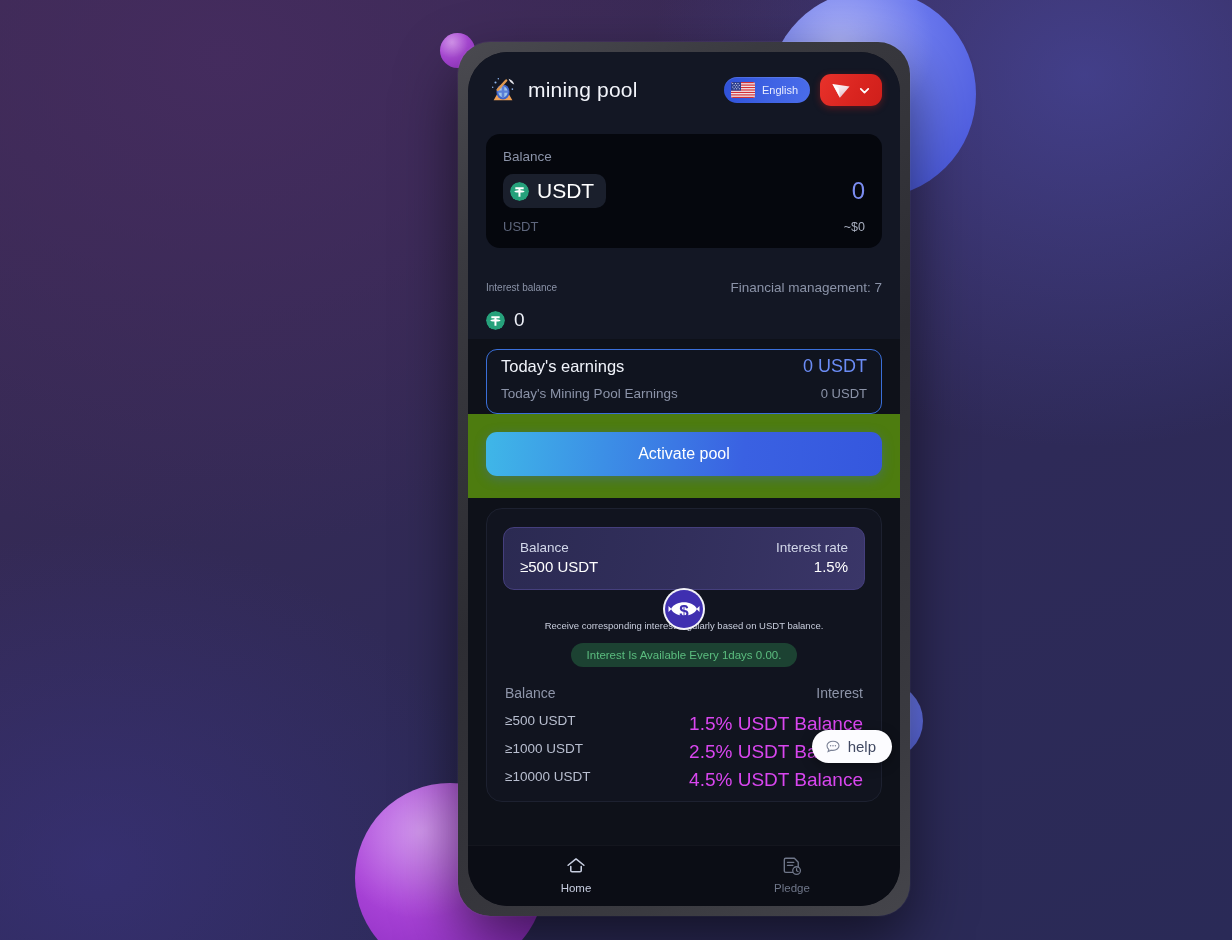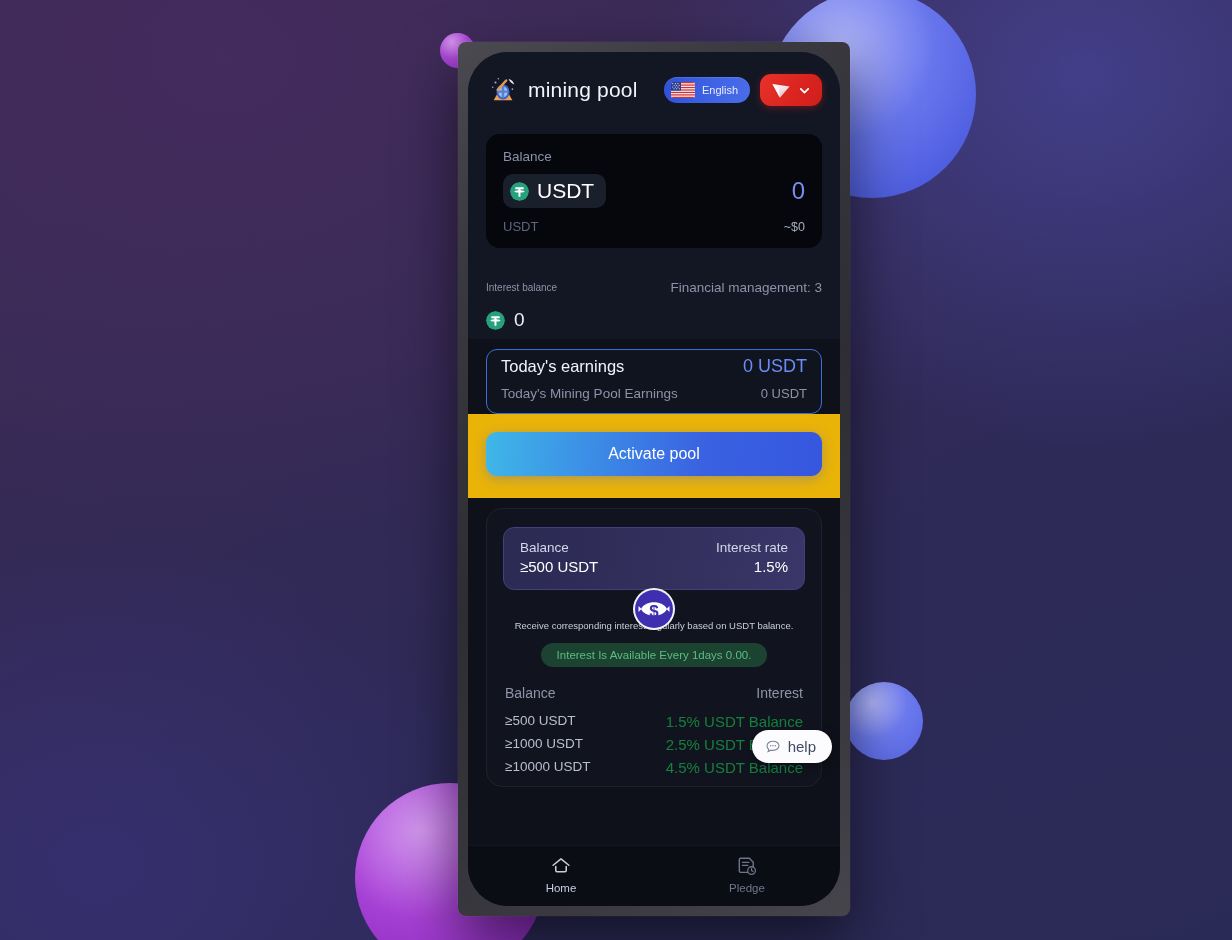--- a/index.html
+++ b/index.html
@@ -32,22 +32,22 @@
     left:355px; top:783px; width:190px; height:190px;
     background: radial-gradient(circle at 36% 24%, #c06ce8 0%, #ab45d9 40%, #8f2ec2 80%, #8228b6 100%);
   }
   #sphere-blue-small{
     left:845px; top:682px; width:78px; height:78px;
     background: radial-gradient(circle at 36% 28%, #8f97f8 0%, #6b79ef 50%, #5463e2 100%);
   }
 
   
   #phone-frame{
-    position:absolute; left:458px; top:42px; width:392px; height:874px;
-    border-radius:8px;
+    position:absolute; left:458px; top:42px; width:452px; height:874px;
+    border-radius:32px;
     background: linear-gradient(145deg,#4a4a50 0%, #3a3a40 18%, #2d2d33 50%, #3a3a40 84%, #45454b 100%);
     padding:10px;
     box-shadow: 0 26px 60px rgba(0,0,0,.55), 0 0 0 1px rgba(255,255,255,.05);
   }
   #phone-screen{
     width:100%; height:100%; border-radius:40px; overflow:hidden;
     background:#10121c; position:relative;
     display:flex; flex-direction:column;
   }
 
@@ -116,21 +116,21 @@
     border:1.3px solid #3a6fd8; border-radius:11px; background:#10141f;
   }
   #earnings-top{ display:flex; align-items:center; justify-content:space-between; }
   #earnings-title{ font-size:16.5px; color:#f0f3fa; }
   #earnings-amount{ font-size:18px; color:#6b8cf5; }
   #earnings-bottom{ display:flex; align-items:center; justify-content:space-between; margin-top:9px; }
   #earnings-sub-label{ font-size:13.5px; color:#8b93a8; }
   #earnings-sub-value{ font-size:13px; color:#8b93a8; }
 
   
-  #activate-wrap{ padding:18px 18px 22px; background:#eab308; }
+  #activate-wrap{ padding:18px 18px 22px; background:#4d7c0f; }
   #activate-pool-button{
     width:100%; border:none; cursor:pointer;
     background: linear-gradient(95deg,#3fb7e8 0%, #3c8fe6 30%, #3a61e2 65%, #3557de 100%);
     border-radius:11px; padding:13px 0; font-size:16px; color:#ffffff;
     font-family:"Liberation Sans", sans-serif;
     box-shadow: 0 3px 12px rgba(56,100,226,.35);
   }
 
   
   #rate-section{
@@ -159,21 +159,21 @@
     background:#1c4232; color:#5bbd7f; font-size:11.5px;
     border-radius:14px; padding:6px 16px; white-space:nowrap;
   }
 
   
   #rate-table{ margin-top:18px; padding-bottom:4px; }
   #rate-table-head{ display:flex; justify-content:space-between; padding:0 2px 12px; }
   .th{ font-size:14px; color:#8e95a9; }
   .rate-row{ display:flex; justify-content:space-between; padding:0 2px 6px; }
   .td-left{ font-size:13.5px; color:#b9bfd0; }
-  .td-right{ font-size:15px; color:#15803d; }
+  .td-right{ font-size:19px; color:#d946ef; }
 
   
   #help-button{
     position:absolute; right:8px; bottom:82px; z-index:6;
     display:flex; align-items:center; gap:7px;
     background:#fcfcff; border-radius:20px; padding:8px 16px 8px 13px;
     box-shadow: 0 3px 12px rgba(0,0,0,.35);
     cursor:pointer;
   }
   #help-chat-icon{ width:16px; height:16px; display:block; }
@@ -285,21 +285,21 @@
           <div id="balance-sub-row">
             <span id="balance-sub-left">USDT</span>
             <span id="balance-sub-right">~$0</span>
           </div>
         </div>
       </div>
 
       <div class="panel" id="interest-panel">
         <div id="interest-top-row">
           <span id="interest-balance-label">Interest balance</span>
-          <span id="financial-management-label">Financial management: 3</span>
+          <span id="financial-management-label">Financial management: 7</span>
         </div>
         <div id="interest-value-row">
           <svg class="usdt-icon" viewBox="0 0 20 20">
             <circle cx="10" cy="10" r="10" fill="#26a17b"></circle>
             <path d="M5.6 5.4h8.8v2.1h-3.4v1.2c2.4.1 4.2.6 4.2 1.2s-1.8 1.1-4.2 1.2v4.4H8.9v-4.4c-2.4-.1-4.2-.6-4.2-1.2s1.8-1.1 4.2-1.2V7.5H5.6z" fill="#ffffff"></path>
           </svg>
           <span id="interest-value">0</span>
         </div>
       </div>
 

